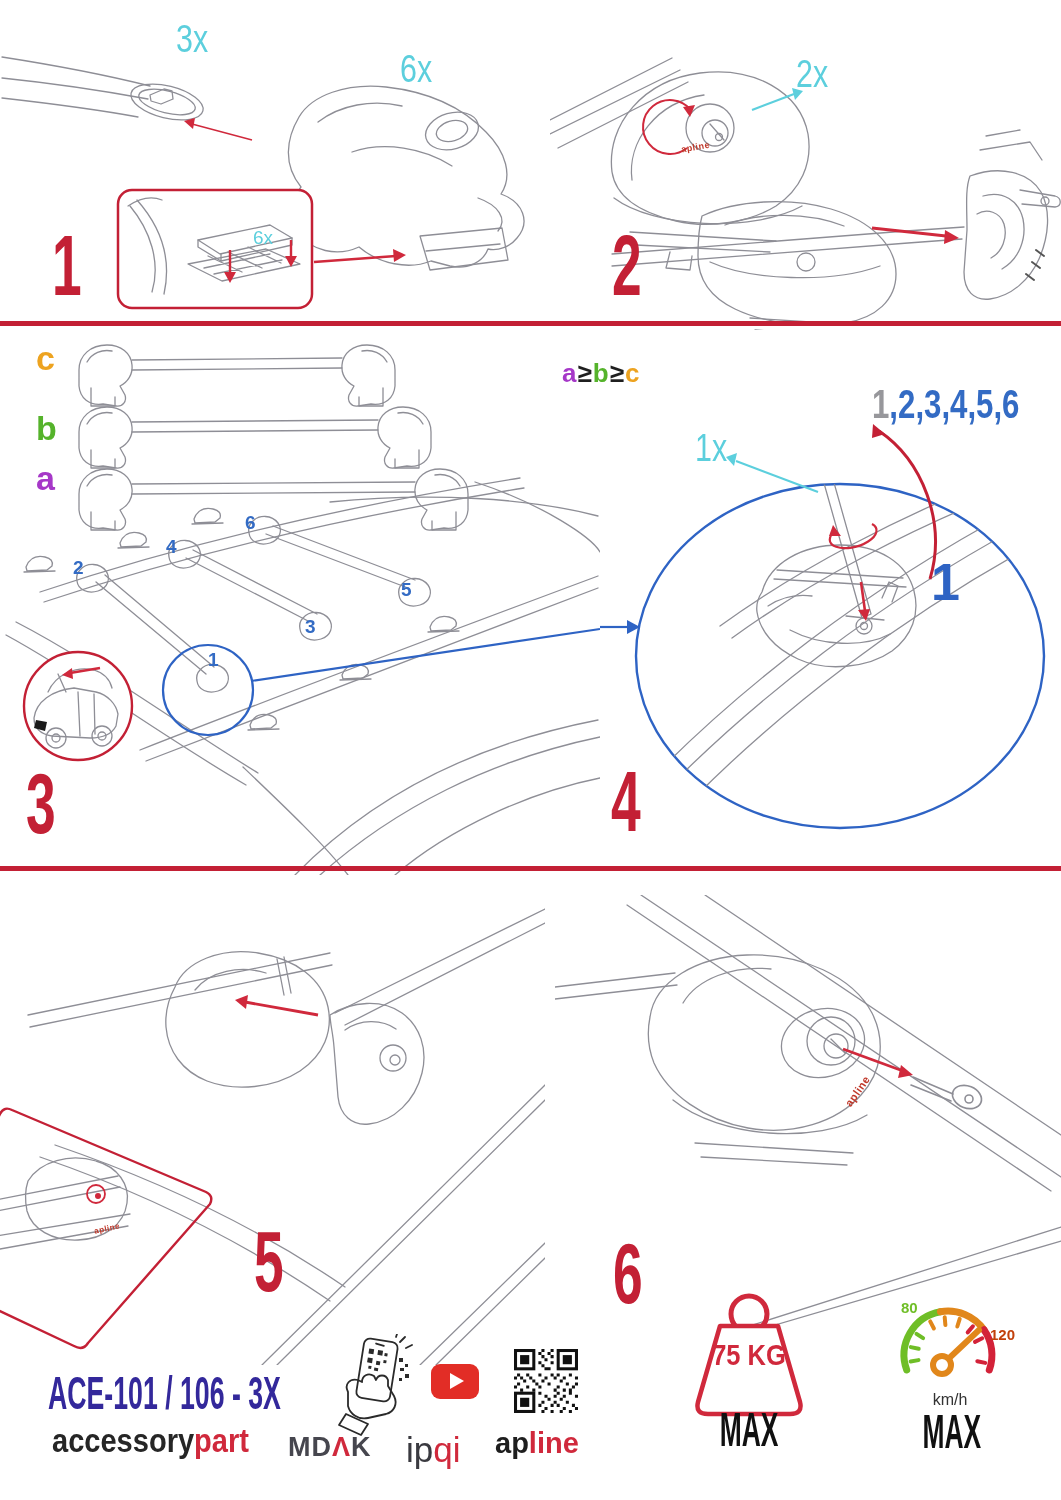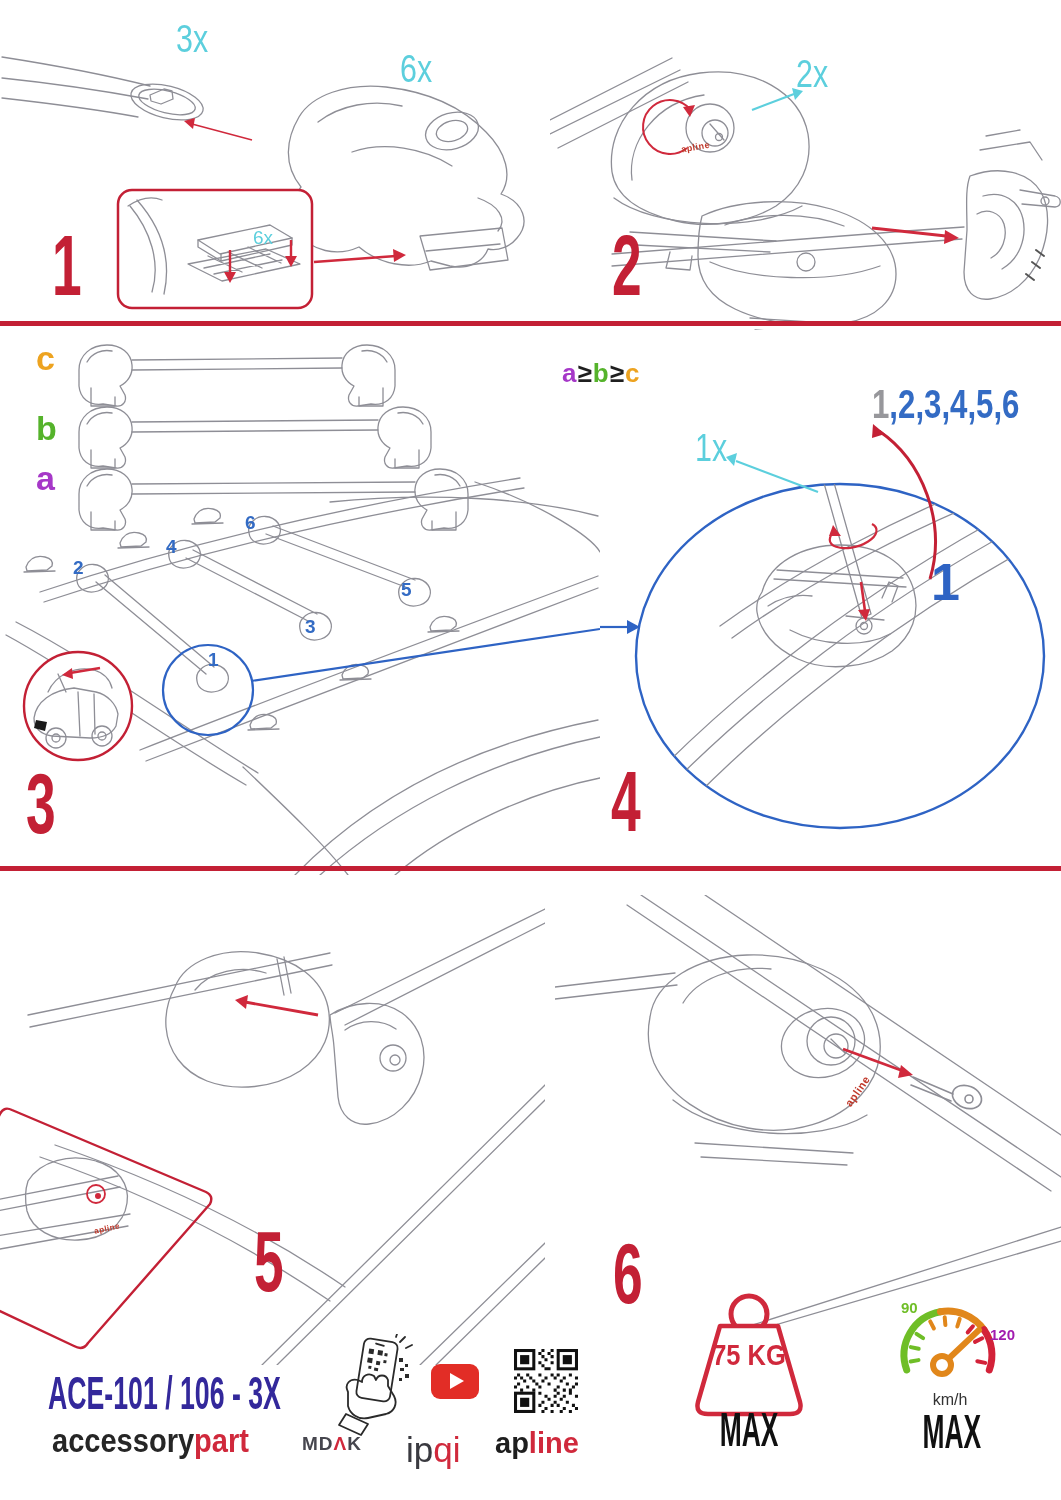--- a/index.html
+++ b/index.html
@@ -12,21 +12,21 @@
   .barlabel{font-size:34px;font-weight:700;}
   .roofnum{color:#336bc4;font-size:19px;font-weight:700;}
   .rule{font-size:26px;font-weight:700;letter-spacing:1px;}
   .seq{font-size:40px;font-weight:700;transform:scaleX(.78);transform-origin:left top;}
   .tighten{color:#2e63c4;font-size:52px;font-weight:700;}
   .divider{position:absolute;left:0;width:1061px;height:5px;background:#c32035;}
   .tinymark{position:absolute;color:#c0392b;font-weight:700;letter-spacing:.5px;}
   .model{color:#33289b;font-size:46px;font-weight:700;transform:scaleX(.58);transform-origin:left top;}
   .brand{font-size:33px;font-weight:700;transform:scaleX(.88);transform-origin:left top;color:#262626;}
   .brand .red, .red{color:#d0293c;}
-  .mdak{font-size:19px;font-weight:700;color:#46464e;letter-spacing:1px;margin-left:14px;}
+  .mdak{font-size:27px;font-weight:700;color:#46464e;letter-spacing:1px;}
   .ipqi{font-size:35px;font-weight:500;color:#3a3a40;}
   .apline{font-size:29px;font-weight:600;color:#1e1e1e;}
   .loadval{color:#d0293c;font-size:30px;font-weight:700;transform:scaleX(.85);transform-origin:center top;text-align:center;}
   .maxlbl{color:#101010;font-size:48px;font-weight:700;transform:scaleX(.55);transform-origin:center top;text-align:center;}
   .speedtick{font-size:15px;font-weight:700;}
   .kmh{color:#333;font-size:16px;font-weight:500;text-align:center;}
   .yt{position:absolute;left:431px;top:1364px;width:48px;height:35px;background:#e22d26;border-radius:9px;}
   .yt::after{content:"";position:absolute;left:19px;top:9px;border-left:14px solid #fff;
              border-top:8.5px solid transparent;border-bottom:8.5px solid transparent;}
   svg{position:absolute;display:block;}
@@ -406,18 +406,18 @@
       <path d="M22.7,77 A44,44 0 0 1 56.4,18.7" stroke="#6fbe27" stroke-width="7"></path>
       <path d="M56.4,18.7 A44,44 0 0 1 100,36.8" stroke="#e1871b" stroke-width="7"></path>
       <path d="M100,36.8 A44,44 0 0 1 105.3,77" stroke="#d32239" stroke-width="7"></path>
       <path d="M34.5,67.1 L26.6,68.5 M34.7,55.8 L26.8,54.1 M39.1,45.2 L32.5,40.8" stroke="#6fbe27" stroke-width="4"></path>
       <path d="M49.9,35.5 L46.2,28.4 M61.4,32.1 L60.7,24.2 M73.3,33.5 L75.7,25.9" stroke="#e1871b" stroke-width="4"></path>
       <path d="M83.7,39.4 L88.9,33.3 M91,48.9 L98.2,45.3 M93.3,68.2 L101.2,69.9" stroke="#d32239" stroke-width="4"></path>
       <line x1="60" y1="70" x2="95" y2="37" stroke="#e1871b" stroke-width="6"></line>
       <circle cx="58" cy="72" r="9" stroke="#e1871b" stroke-width="6" fill="#fff"></circle>
     </g>
   </svg>
-  <span class="lbl speedtick" style="left:901px;top:1300px;color:#6fbe27">90</span>
-  <span class="lbl speedtick" style="left:990px;top:1327px;color:#a21caf">120</span>
+  <span class="lbl speedtick" style="left:901px;top:1300px;color:#6fbe27">80</span>
+  <span class="lbl speedtick" style="left:990px;top:1327px;color:#c2410c">120</span>
   <span class="lbl kmh" style="left:900px;top:1392px;width:100px">km/h</span>
   <span class="lbl maxlbl" style="left:900px;top:1408px;width:100px">MAX</span>
 
 </div>
 
 </body></html>

